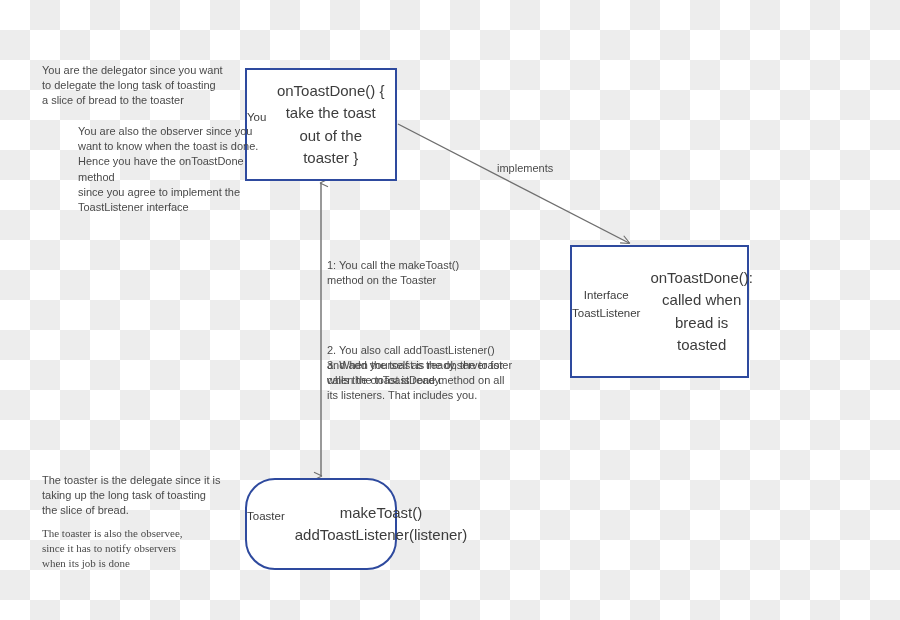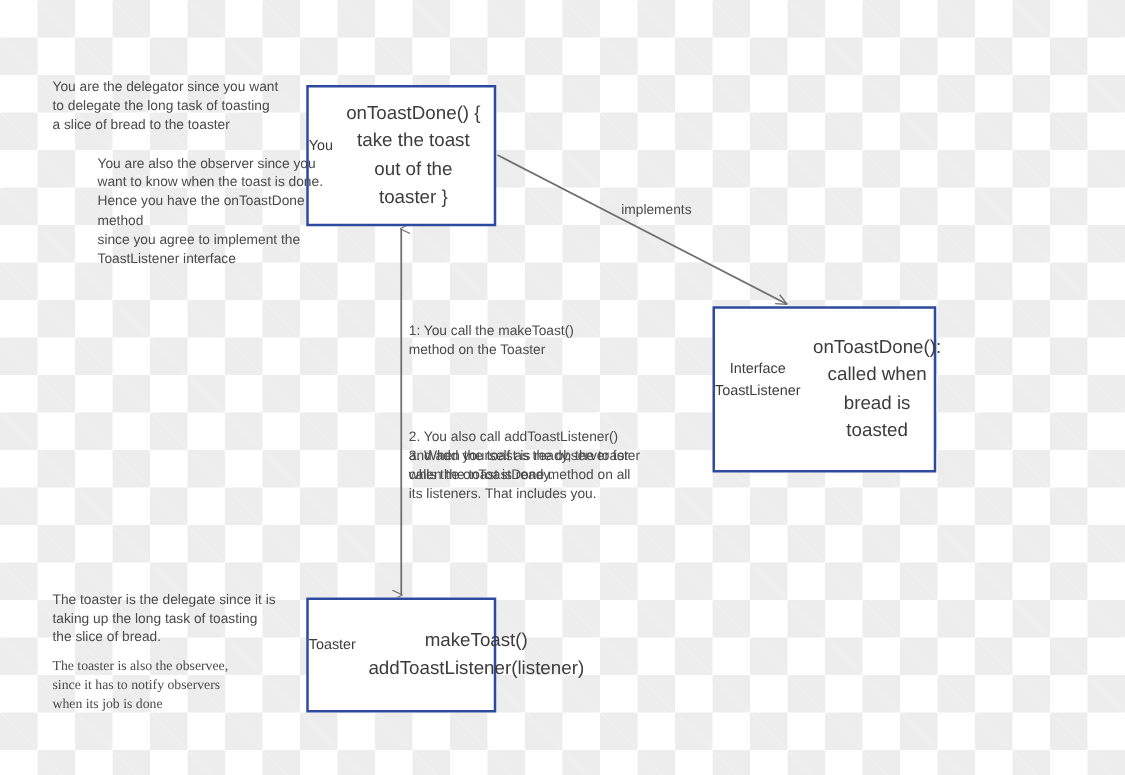--- a/index.html
+++ b/index.html
@@ -55,21 +55,21 @@
     margin-bottom: 14px;
   }
   .uml-body {
     font-size: 15px;
     color: #3c3c3c;
     padding: 0 10px;
   }
 
   #box-you     { left: 245px; top: 68px;  width: 152px; height: 113px; }
   #box-iface   { left: 570px; top: 245px; width: 179px; height: 133px; }
-  #box-toaster { left: 245px; top: 478px; width: 152px; height: 92px;  }
+  #box-toaster { left: 245px; top: 478px; width: 152px; height: 92px; border-radius: 30px;  }
 
   
   .note {
     position: absolute;
     color: #4a4a4a;
     font-size: 11px;
     line-height: 15.2px;
     white-space: pre-line;
   }
   #note-delegator  { left: 42px;  top: 63px;  width: 205px; }

